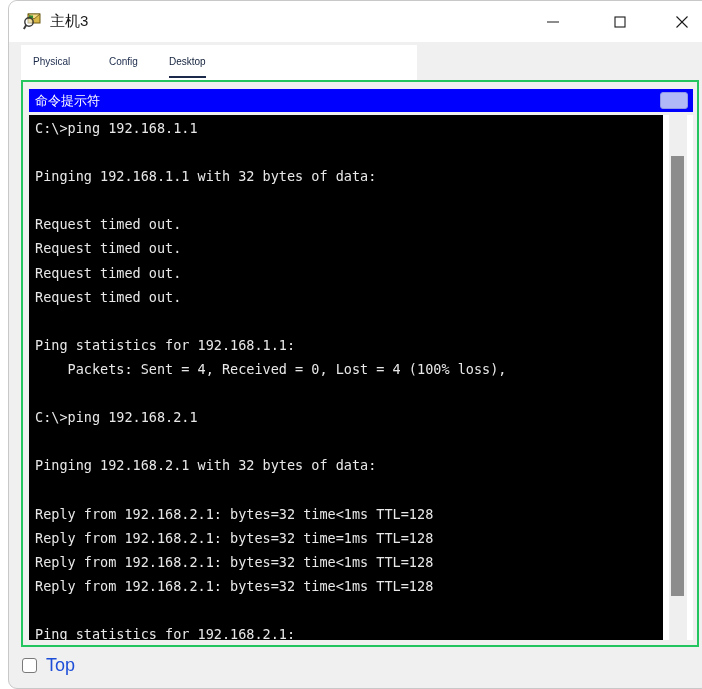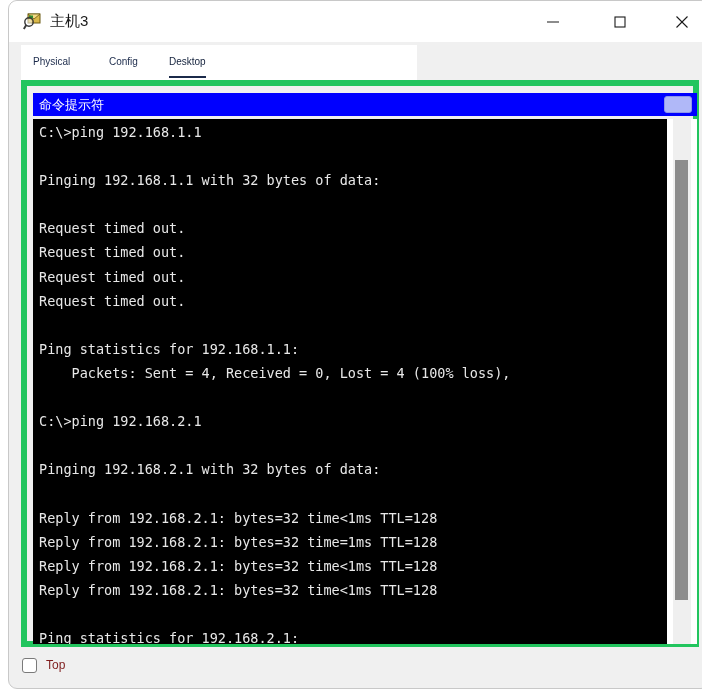--- a/index.html
+++ b/index.html
@@ -95,21 +95,21 @@
   #tab-3 { left: 217px; }
   #tab-4 { left: 325px; }
 
   
   #panel {
     position: absolute;
     left: 12px; top: 79px;
     width: 678px;
     height: 567px;
     background: #f0f0f0;
-    border: 6px solid #22c55e;
+    border: 2px solid #22c55e;
     box-sizing: border-box;
   }
 
   
   #cmdwin {
     position: absolute;
     left: 6px; top: 7px;
     width: 664px;
     height: 551px;
   }
@@ -209,22 +209,22 @@
     width: 15px; height: 15px;
     background: #ffffff;
     border: 1px solid #7a7a7a;
     border-radius: 3px;
     box-sizing: border-box;
     cursor: default;
   }
   #top-label {
     position: absolute;
     left: 25px; top: 2px;
-    font-size: 12px;
-    color: #7f1d1d;
+    font-size: 18px;
+    color: #1d4ed8;
     line-height: 21px;
     white-space: nowrap;
   }
   #watermark {
     position: absolute;
     right: 8px; top: 2px;
     font-size: 16px;
     color: #b5b5b5;
     line-height: 22px;
     white-space: nowrap;

